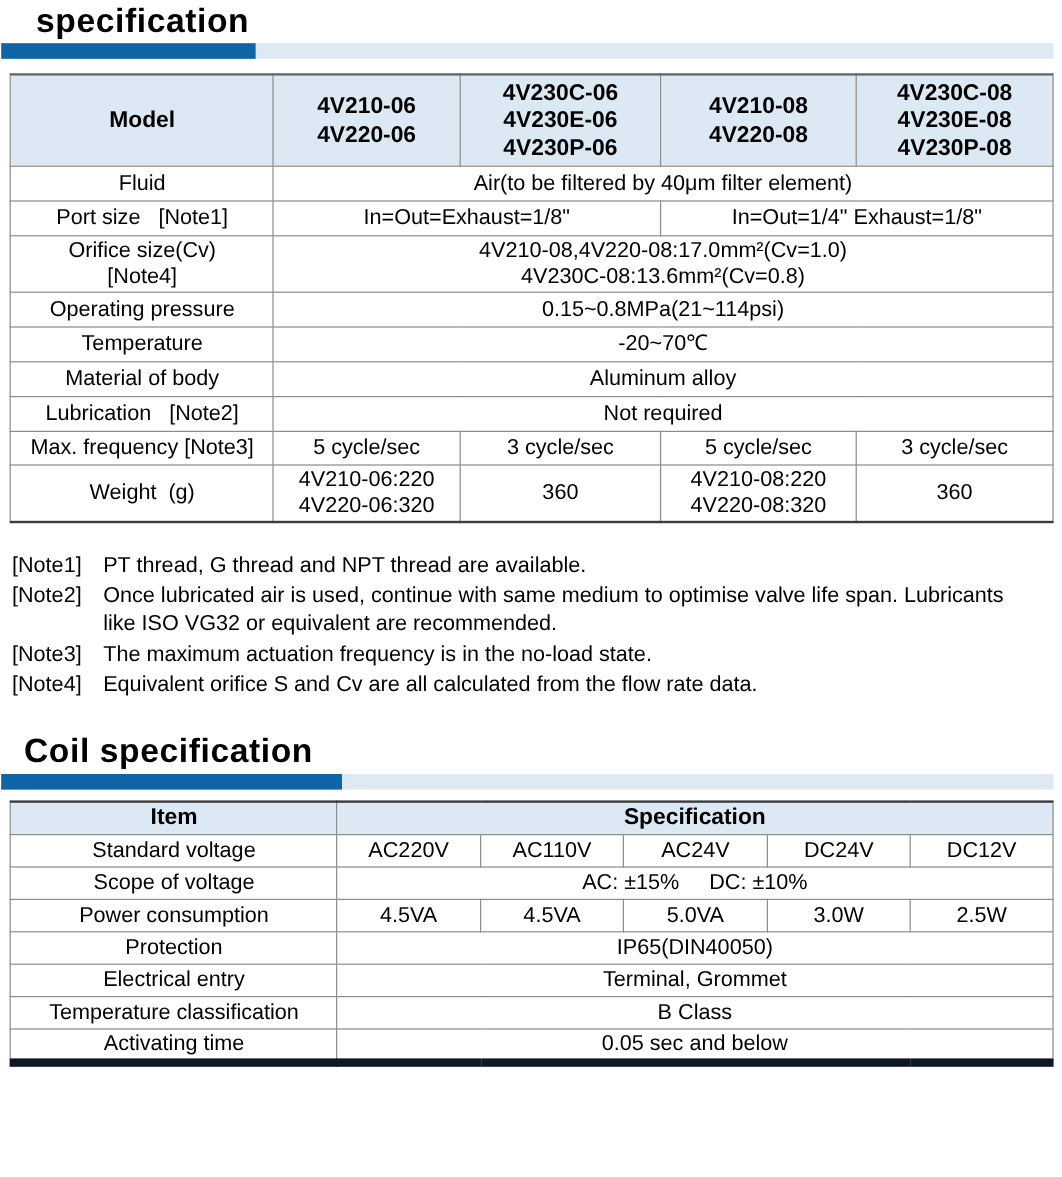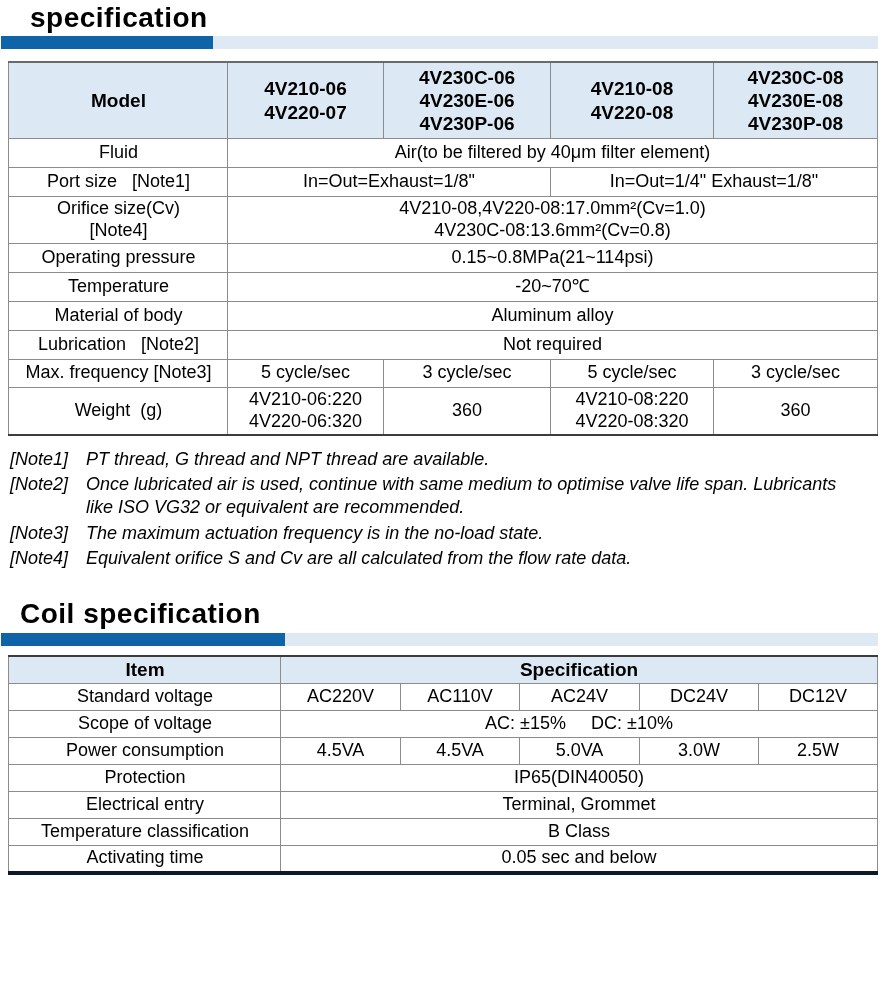--- a/index.html
+++ b/index.html
@@ -35,21 +35,21 @@
   .bar2 .dark { width: 284px; }
 
   table {
     border-collapse: collapse;
     table-layout: fixed;
     margin-left: 8px;
     width: 869px;
     font-size: 18px;
   }
   .spec-table { margin-top: 12px; border-top: 2px solid #6a6a6a; border-bottom: 2px solid #3c3c3c; }
-  .coil-table { margin-top: 9px;  border-top: 2px solid #3c3c3c; border-bottom: 4px solid #0f172a; }
+  .coil-table { margin-top: 9px;  border-top: 2px solid #3c3c3c; border-bottom: 7px solid #0f172a; }
 
   td {
     border: 1px solid #8c8c8c;
     padding: 1px 4px;
     vertical-align: middle;
     line-height: 1.22;
   }
   .header-row td { background: #dce9f5; font-weight: bold; font-size: 19px; }
   .header-row { height: 76px; }
   .item-row td { background: #dce9f5; font-weight: bold; font-size: 19px; }
@@ -58,24 +58,23 @@
   .label { text-align: center; padding-left: 5px; }
   .center { text-align: center; }
   .pre { white-space: pre-line; }
 
   .r29 { height: 29px; }
   .r28 { height: 28px; }
   .r47 { height: 47px; }
   .r27 { height: 27px; }
 
   .notes {
-    margin: 12px 0 0 10px;
+    margin: 24px 0 0 10px;
     font-size: 18px;
     line-height: 1.26;
-    font-style: italic;
   }
   .note { display: flex; margin-bottom: 3px; }
   .note-tag { flex: 0 0 70px; }
   .note-text { flex: 1 1 auto; padding-left: 6px; max-width: 760px; }
 </style>
 </head>
 <body>
 
 <div class="page">
 
@@ -89,21 +88,21 @@
       <col style="width:219px">
         <col style="width:156px">
         <col style="width:167px">
         <col style="width:163px">
         <col style="width:164px">
     </colgroup>
     <tbody>
       <tr class="header-row">
         <td class="label">Model</td>
         <td class="center pre">4V210-06
-4V220-07</td>
+4V220-06</td>
         <td class="center pre">4V230C-06
 4V230E-06
 4V230P-06</td>
         <td class="center pre">4V210-08
 4V220-08</td>
         <td class="center pre">4V230C-08
 4V230E-08
 4V230P-08</td>
       </tr>
       <tr class="r29">

